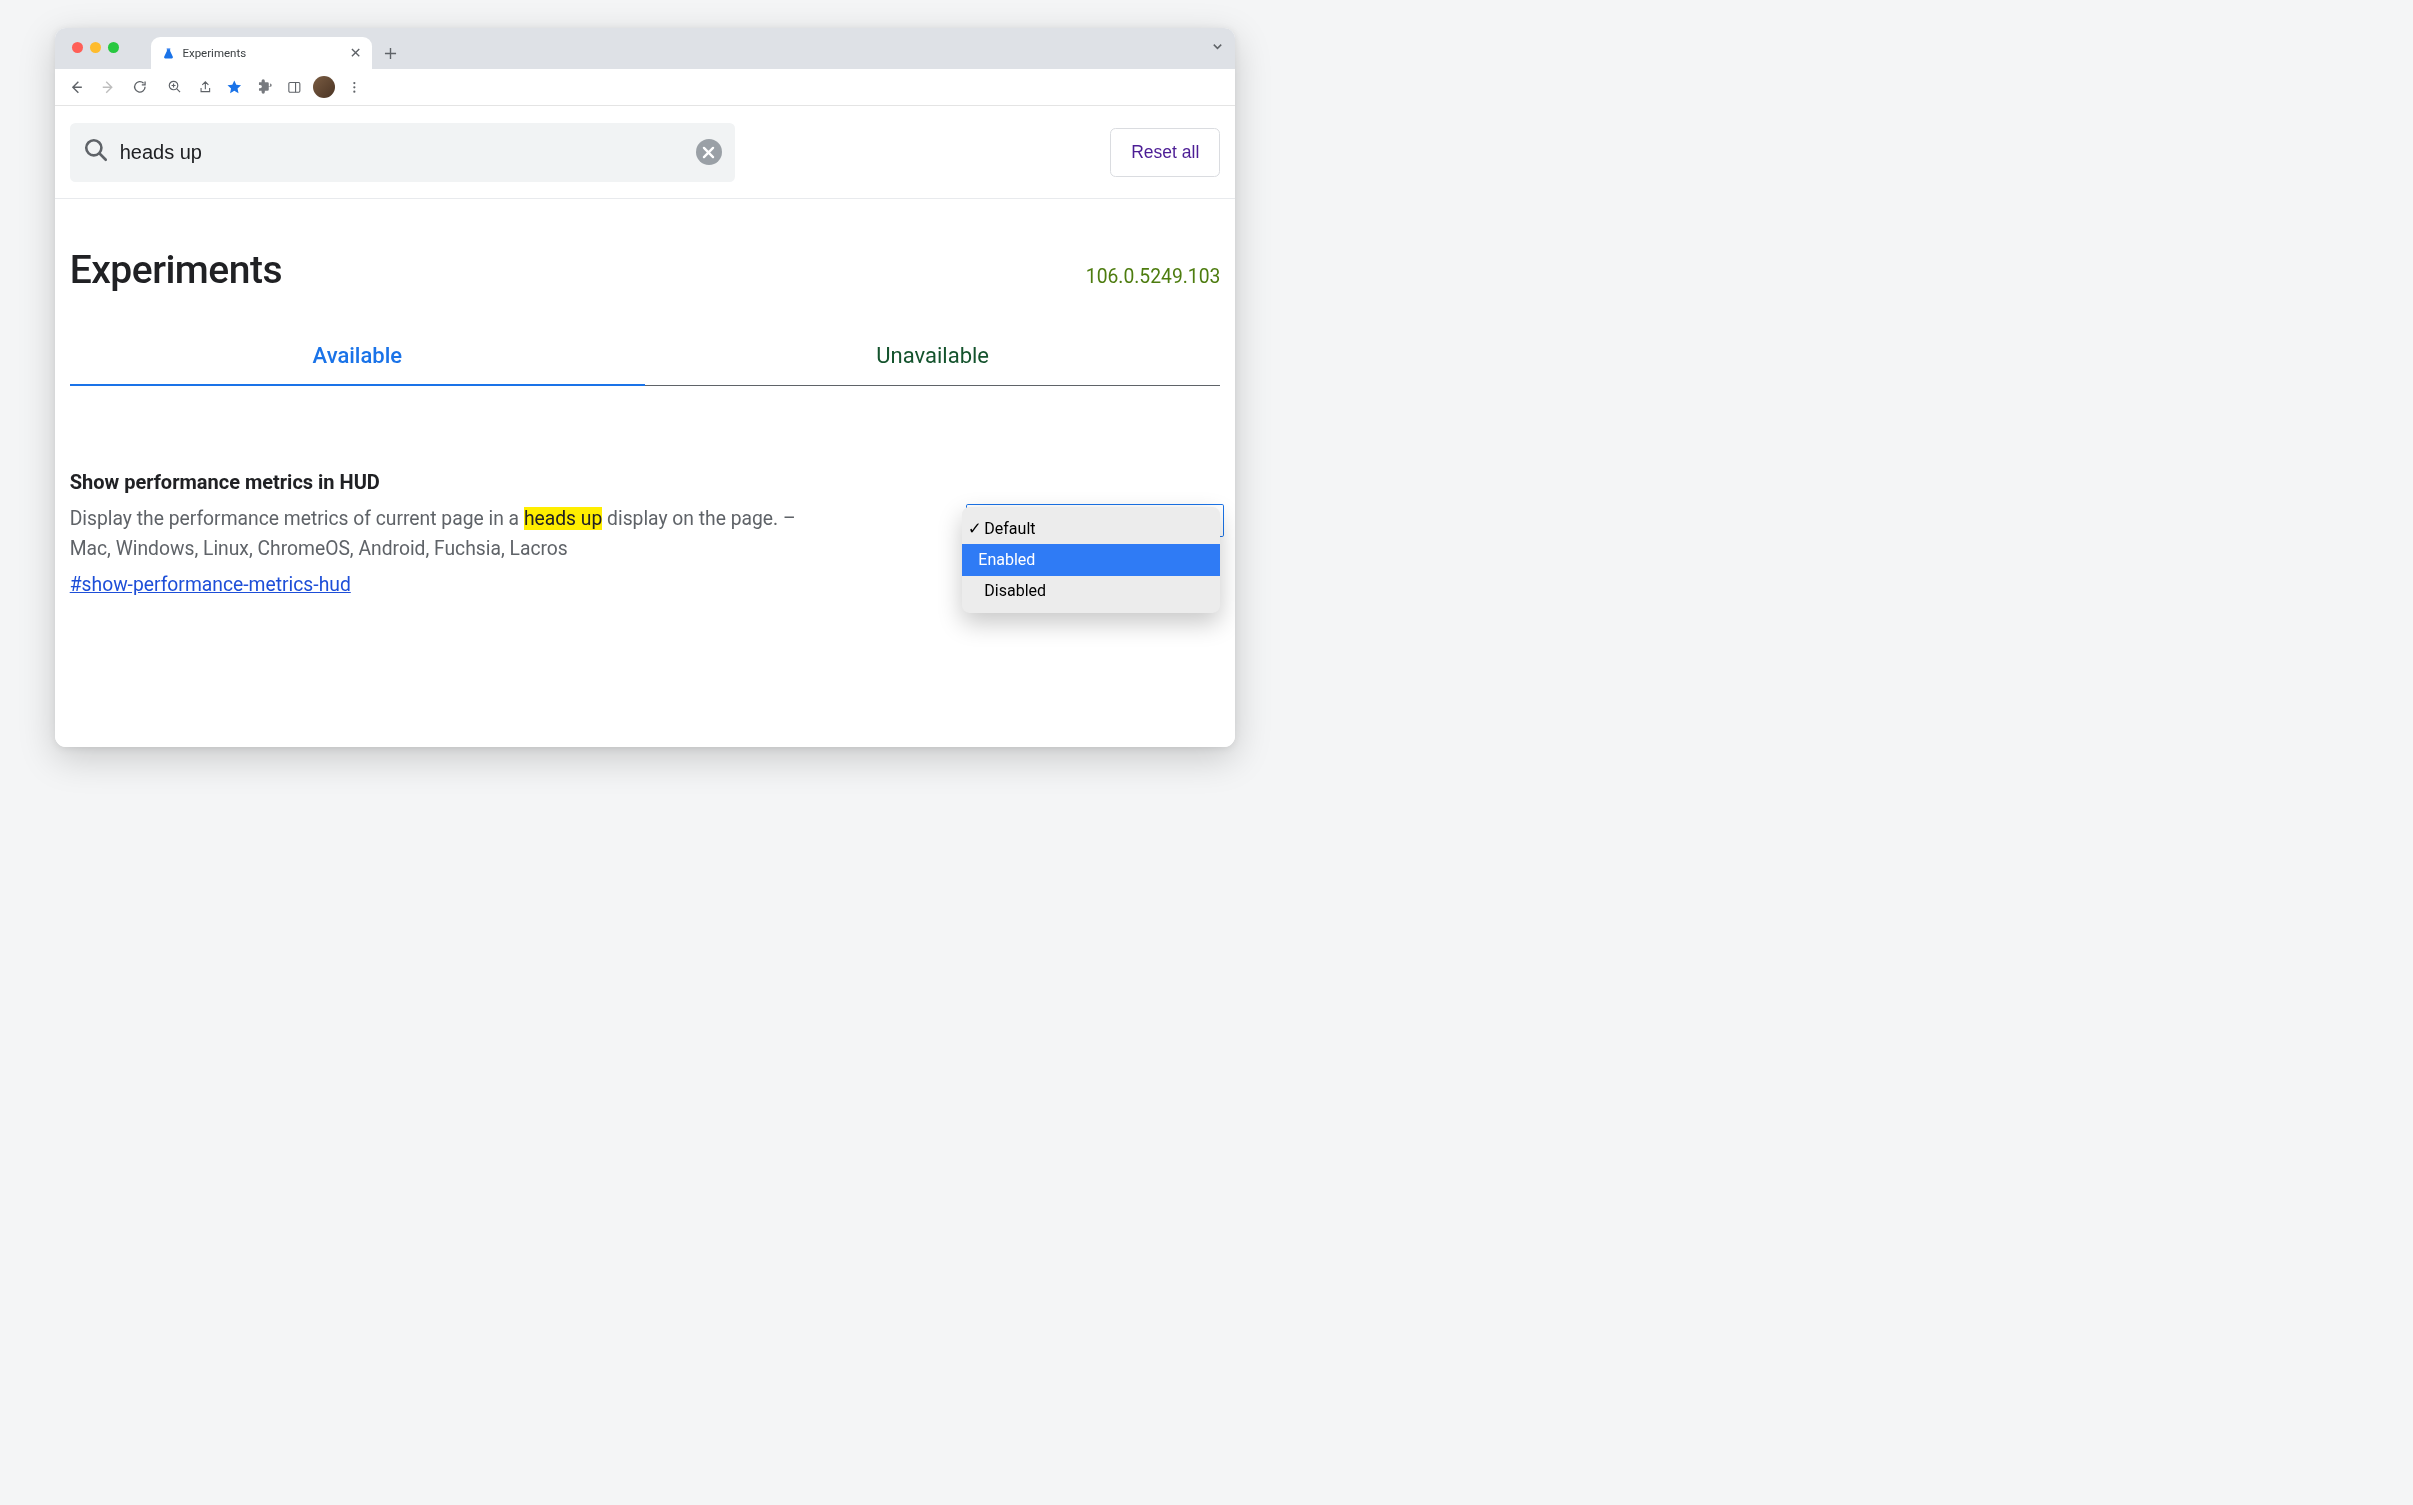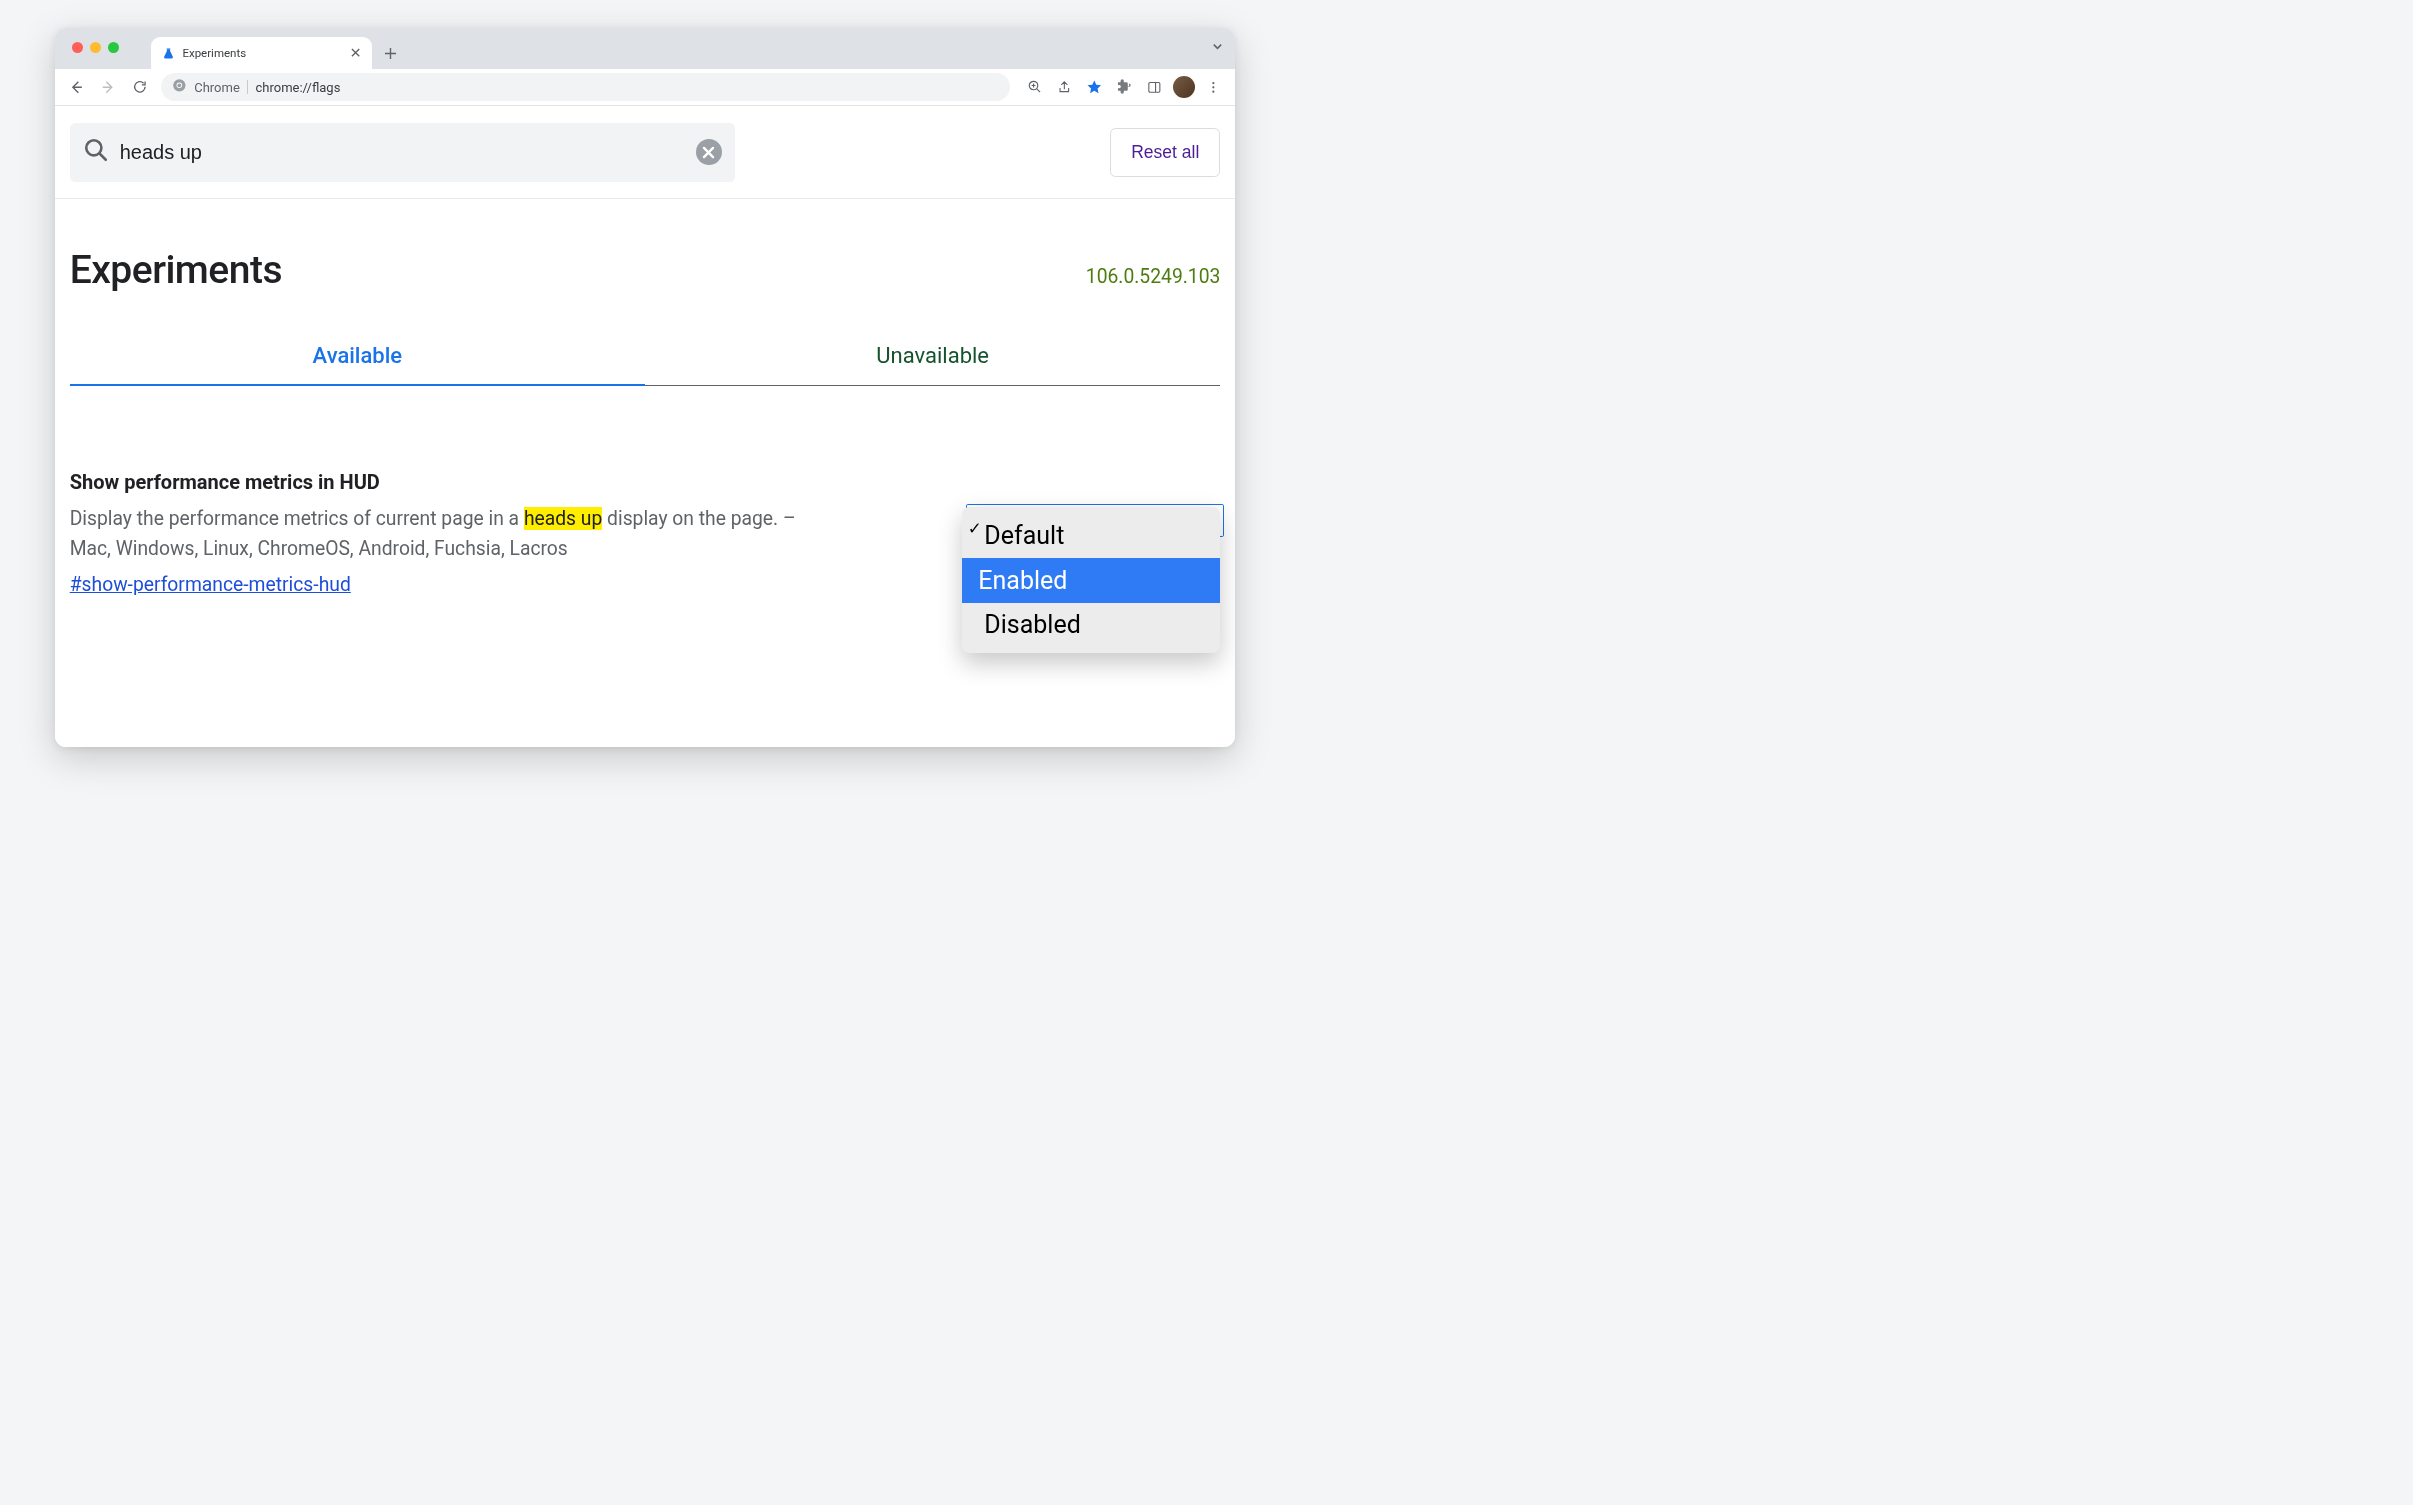--- a/index.html
+++ b/index.html
@@ -272,21 +272,21 @@
       top: 0;
       left:0;
       width: 258px;
       background:#ececec;
       border-radius:7.4px;
       box-shadow: 0 9.2px 24px rgba(0,0,0,0.22);
       overflow:hidden;
       padding: 5.5px 0;
     }
     .dropdown-item {
-      font-size:25px;
+      font-size:16px;
       color:#000;
       padding: 3.7px 9.2px 3.7px 22px;
       position:relative;
       line-height:1.5;
     }
     .dropdown-item.checked::before {
       content:"✓";
       position:absolute;
       left:5.5px;
       top:3.7px;
@@ -348,32 +348,20 @@
       <svg width="16.6" height="16.6" viewBox="0 0 24 24">
           <path fill="none" stroke="#bdbdbd" stroke-width="2" d="M9 4l8 8-8 8M17 12H4"></path>
         </svg>
     </div>
     <div class="tb-btn">
       <svg width="15.7" height="15.7" viewBox="0 0 24 24">
           <path fill="none" stroke="#5f6368" stroke-width="2" d="M20 12a8 8 0 1 1-2.3-5.6M20 4v5h-5"></path>
         </svg>
     </div>
 
-    <div class="omnibox">
-      <span>
-        <svg width="14.7" height="14.7" viewBox="0 0 24 24">
-            <circle cx="12" cy="12" r="10" fill="#9aa0a6"></circle>
-            <circle cx="12" cy="12" r="4.5" fill="#fff"></circle>
-            <circle cx="12" cy="12" r="3" fill="#9aa0a6"></circle>
-          </svg>
-      </span>
-      <span class="chip">Chrome</span>
-      <span class="divider"></span>
-      <span class="url">chrome://flags</span>
-    </div>
 
     <div class="toolbar-right">
       <div class="tb-btn">
         <svg width="15.7" height="15.7" viewBox="0 0 24 24">
             <circle cx="10" cy="10" r="6.5" fill="none" stroke="#5f6368" stroke-width="1.8"></circle>
             <path stroke="#5f6368" stroke-width="1.8" d="M15 15l5 5M10 7v6M7 10h6"></path>
           </svg>
       </div>
       <div class="tb-btn">
         <svg width="14.7" height="14.7" viewBox="0 0 24 24">

